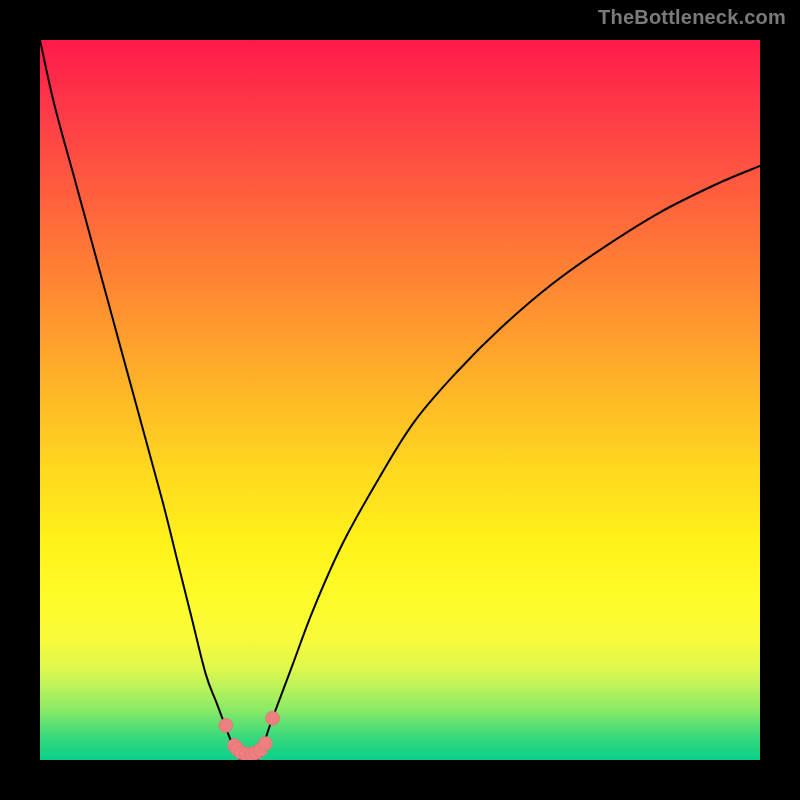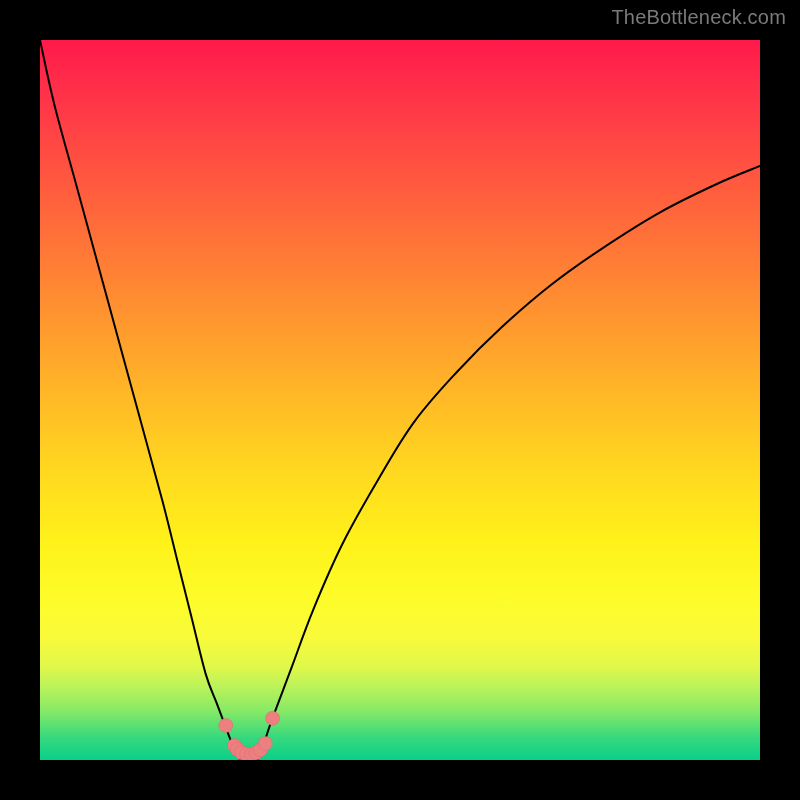--- a/index.html
+++ b/index.html
@@ -42,21 +42,21 @@
       #34d87e 97%,
       #0ad08a 100%
     );
   }
   .watermark {
     position: absolute;
     top: 6px;
     right: 14px;
     color: #7a7a7a;
     font-size: 20px;
-    font-weight: 400;
+    font-weight: 700;
     letter-spacing: 0.2px;
     user-select: none;
   }
   svg.curves {
     position: absolute;
     inset: 0;
     width: 100%;
     height: 100%;
   }
 </style>

